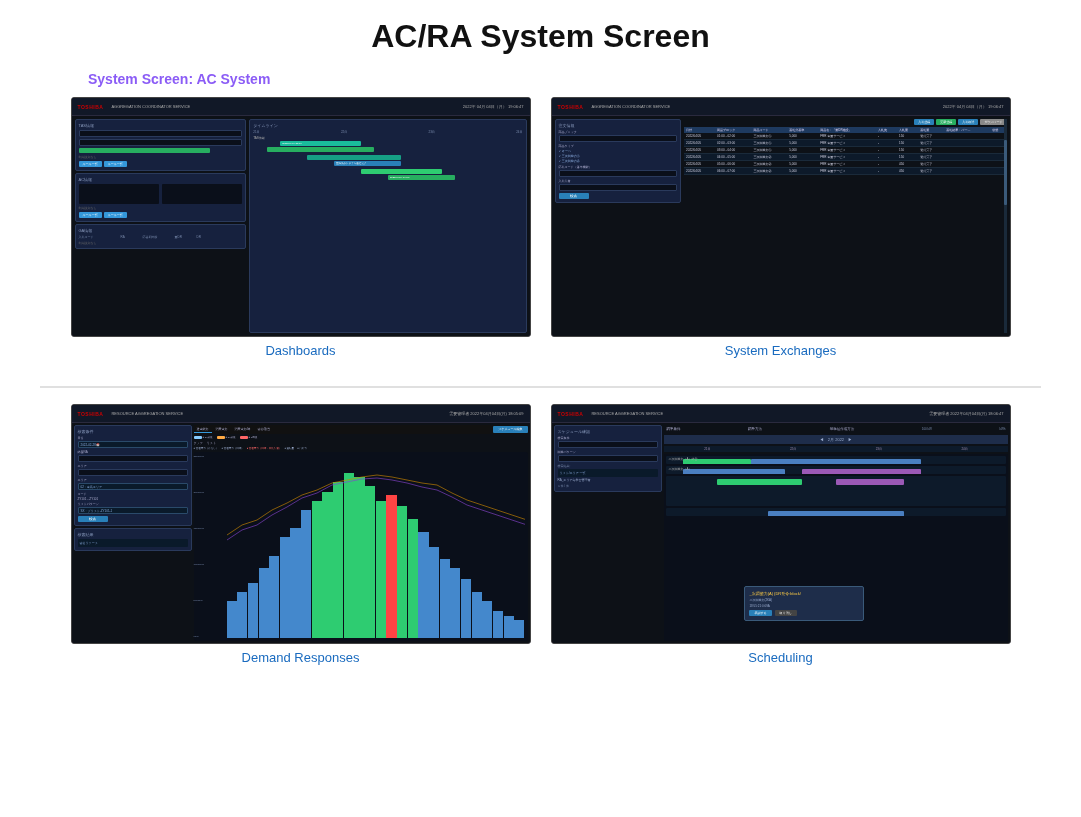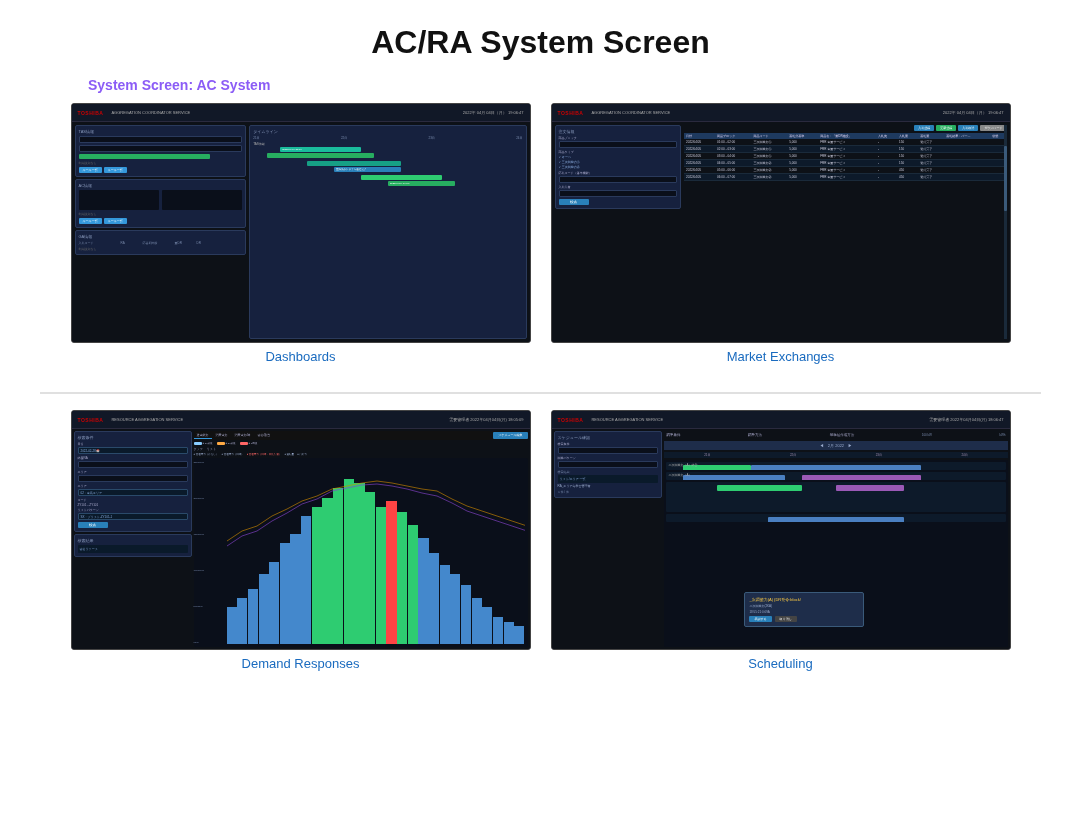--- a/index.html
+++ b/index.html
@@ -7,21 +7,21 @@
       width: 1081px;
       min-height: 817px;
       background: #ffffff;
       font-family: Arial, sans-serif;
     }
 
     .page-title {
       text-align: center;
       font-size: 32px;
       font-weight: bold;
-      padding: 24px 0 16px;
+      padding: 18px 0 16px;
       color: #111;
     }
 
     .section-label {
       font-size: 14px;
       font-weight: bold;
       color: #8b5cf6;
       padding-left: 48px;
       margin-bottom: 10px;
     }
@@ -470,21 +470,21 @@
                   </tr>
                 </tbody>
               </table>
               <div class="scrollbar-sim">
                 <div class="scrollbar-thumb"></div>
               </div>
             </div>
           </div>
         </div>
       </div>
-      <div class="screen-caption">Market Exchanges</div>
+      <div class="screen-caption">System Exchanges</div>
     </div>
   </div>
 </div>
 
 <hr class="separator">
 
 <div class="section">
 
   <div class="screens-row">
 

